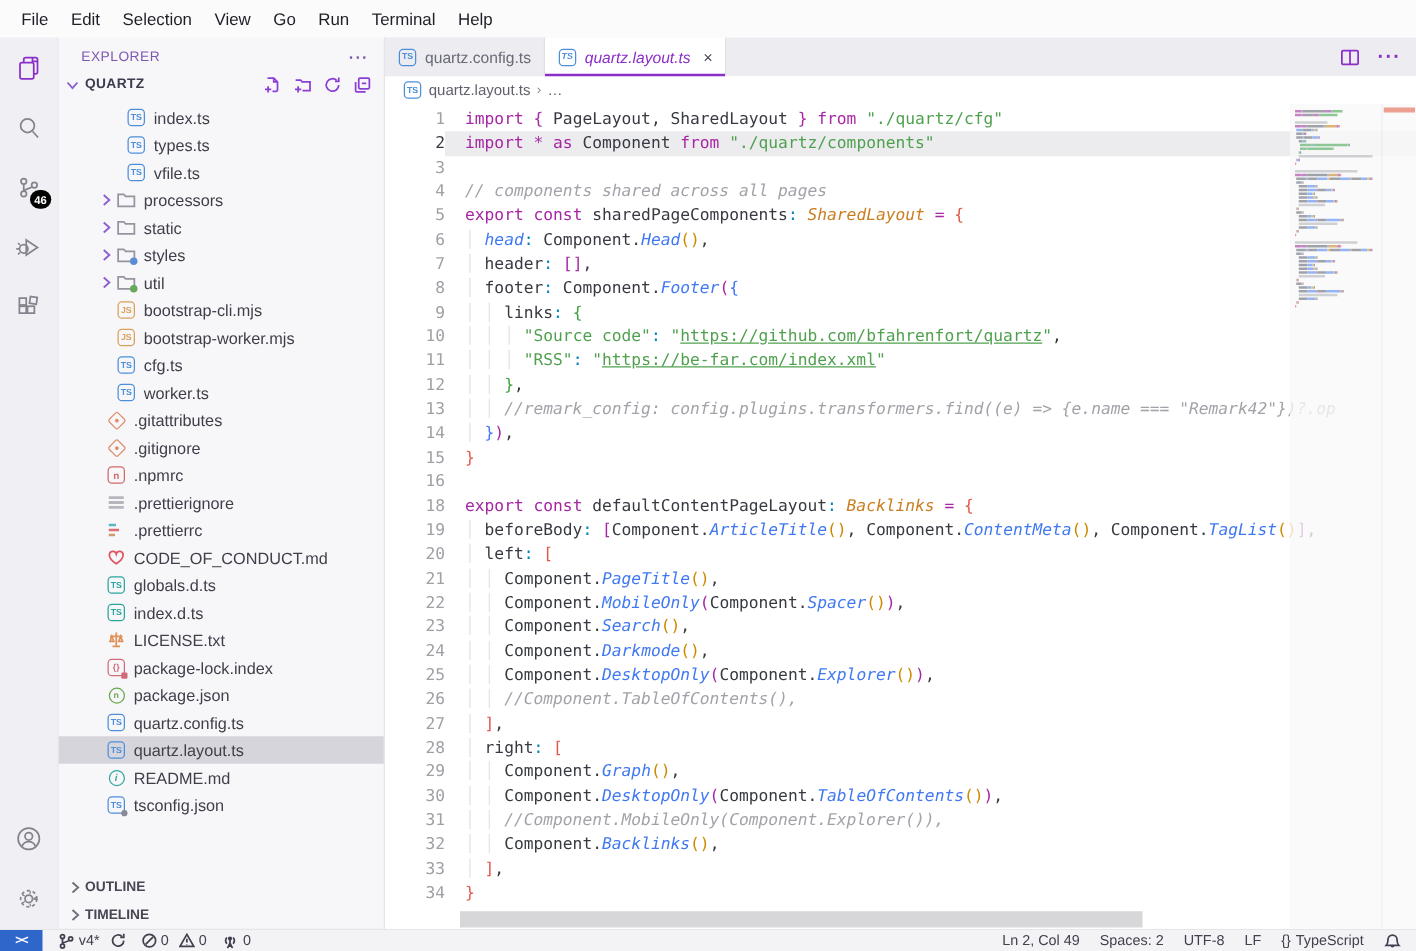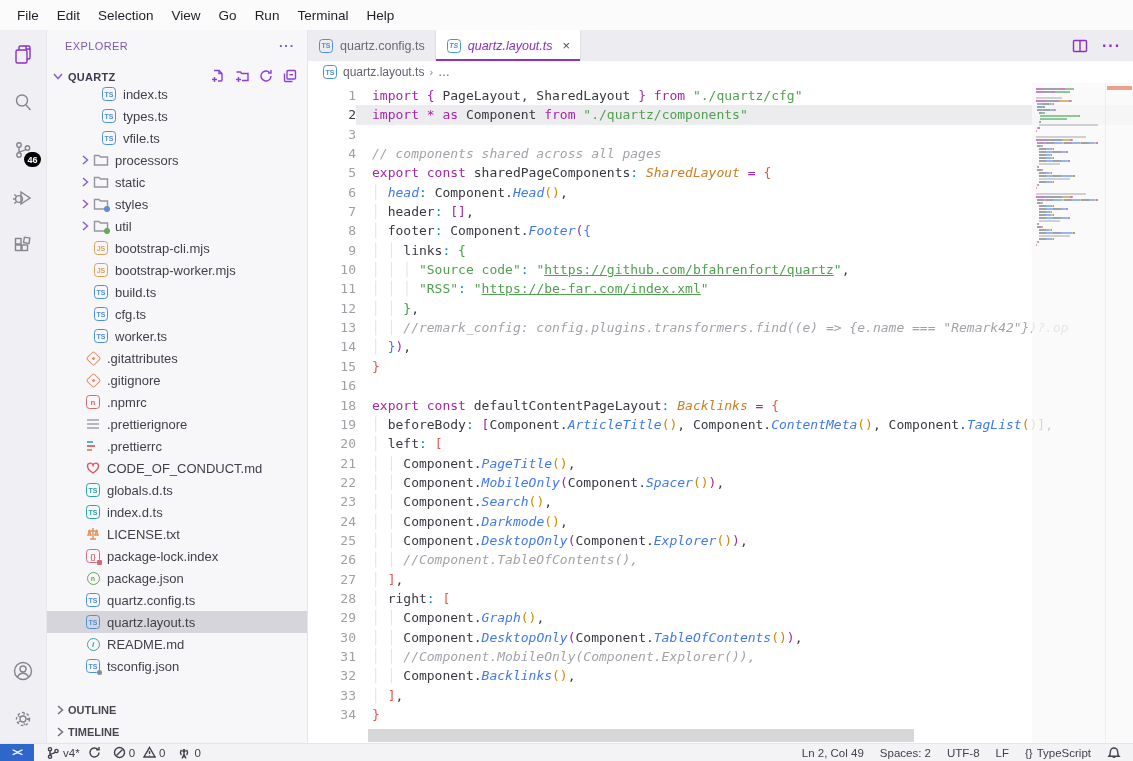--- a/index.html
+++ b/index.html
@@ -20,21 +20,21 @@
   .ab-item.active { color:#8B2FC9; }
   .ab-badge { position:absolute; right:6px; bottom:7px; background:#000000; color:#fff; font-size:9px; font-weight:700;
     min-width:16px; height:15px; border-radius:9px; display:flex; align-items:center; justify-content:center; padding:0 3px; }
   .ab-spacer { flex:1; }
 
   
   .sidebar { width:261px; background:#F7F7F9; border-right:1px solid #E4E4E9; display:flex; flex-direction:column; font-size:13px; color:#3F3F4A; }
   .sb-header { height:31px; display:flex; align-items:center; padding:0 12px 0 18px; }
   .sb-title { font-size:11px; letter-spacing:.4px; color:#7C57B2; }
   .sb-ellipsis { margin-left:auto; color:#7C57B2; font-weight:700; letter-spacing:1px; font-size:13px; }
-  .section-header { height:22px; display:flex; align-items:flex-end; padding:0 10px 0 2px; }
+  .section-header { height:22px; display:flex; align-items:flex-start; padding:0 10px 0 2px; }
   .section-title { font-size:11px; font-weight:700; color:#3B3B4F; letter-spacing:.3px; margin-left:2px; }
   .section-actions { margin-left:auto; display:flex; gap:10px; color:#8B3FD6; align-items:center; }
   .tree { flex:0 0 auto; }
   .tree-row { height:22px; display:flex; align-items:center; cursor:default; white-space:nowrap; }
   .tree-row.selected { background:#D5D5DB; }
   .tree-label { margin-left:6px; }
   .chev { width:17px; display:flex; justify-content:center; color:#8B5FD1; flex:0 0 auto; }
   .fi { width:16px; height:16px; flex:0 0 auto; display:flex; align-items:center; justify-content:center;
     font-size:7px; font-weight:700; border-radius:3px; position:relative; }
   .badge-box { border:1.2px solid; width:14px; height:14px; border-radius:3.5px; display:flex; align-items:center; justify-content:center; }
@@ -284,26 +284,20 @@
             <span class="fi">
               <span class="badge-box" style="border-color:#D9A05B;color:#D9A05B">JS</span>
             </span>
             <span class="tree-label">bootstrap-cli.mjs</span>
           </div>
           <div class="tree-row" style="padding-left: 46px;">
             <span class="fi">
               <span class="badge-box" style="border-color:#D9A05B;color:#D9A05B">JS</span>
             </span>
             <span class="tree-label">bootstrap-worker.mjs</span>
-          </div>
-          <div class="tree-row" style="padding-left: 46px;">
-            <span class="fi">
-              <span class="badge-box" style="border-color:#4E8FDA;color:#4E8FDA">TS</span>
-            </span>
-            <span class="tree-label">build.ts</span>
           </div>
           <div class="tree-row" style="padding-left: 46px;">
             <span class="fi">
               <span class="badge-box" style="border-color:#4E8FDA;color:#4E8FDA">TS</span>
             </span>
             <span class="tree-label">cfg.ts</span>
           </div>
           <div class="tree-row" style="padding-left: 46px;">
             <span class="fi">
               <span class="badge-box" style="border-color:#4E8FDA;color:#4E8FDA">TS</span>

